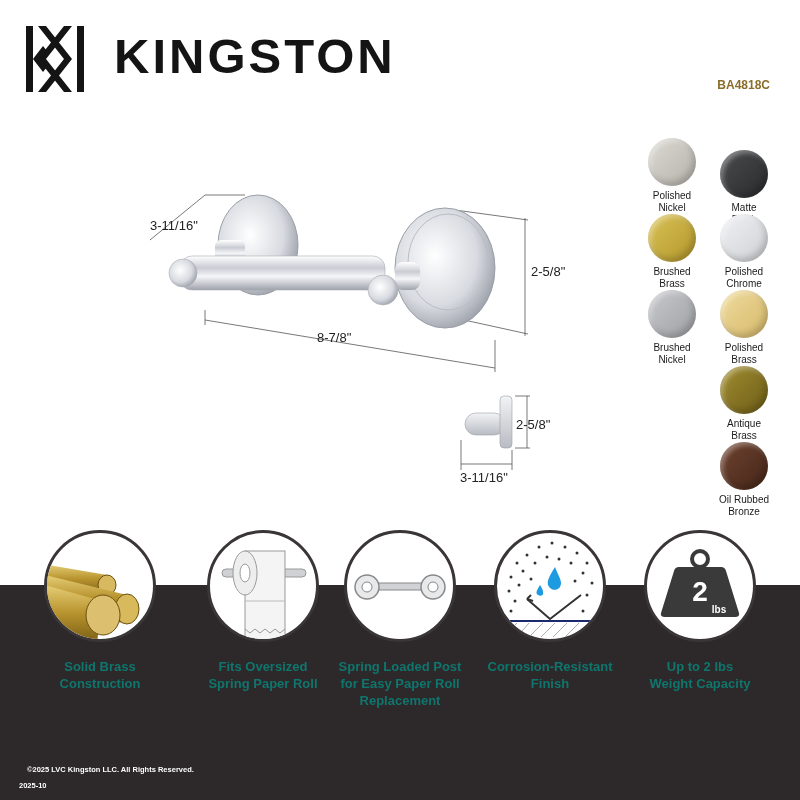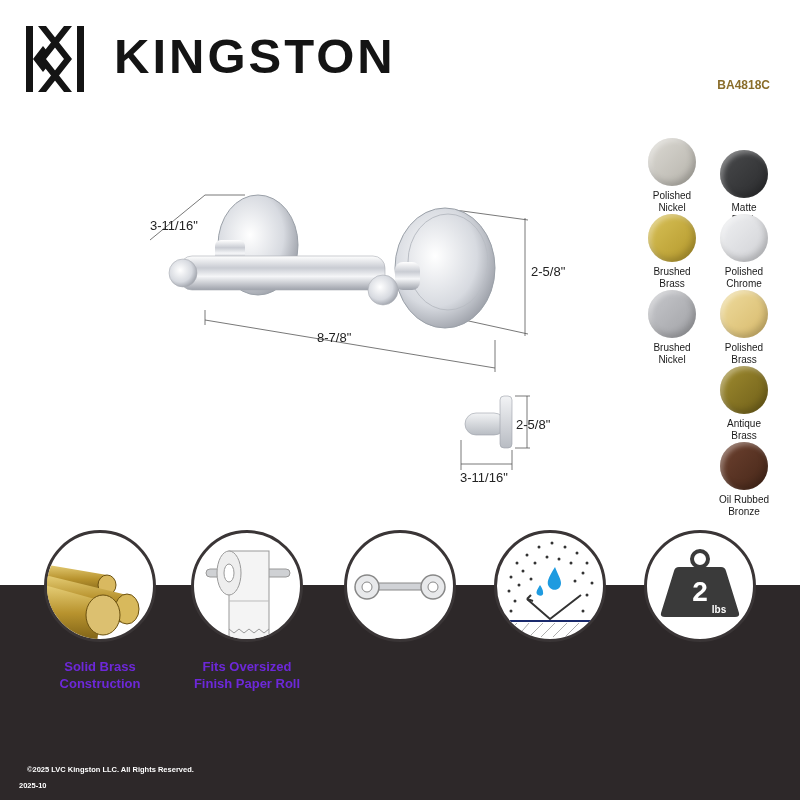--- a/index.html
+++ b/index.html
@@ -21,21 +21,21 @@
 
   .product-img { position: absolute; left: 150px; top: 180px; width: 390px; height: 200px; }
   .dim { position: absolute; font-size: 13px; color: #222; white-space: nowrap; }
 
   .side-img { position: absolute; left: 450px; top: 390px; width: 110px; height: 80px; }
 
   .band { position: absolute; left: 0; top: 585px; width: 800px; height: 215px; background: #2d2829; }
 
   .feature { position: absolute; top: 530px; width: 150px; text-align: center; }
   .feature .circle { width: 112px; height: 112px; border-radius: 50%; background: #fff; border: 3px solid #3a3536; margin: 0 auto; overflow: hidden; position: relative; }
-  .feature .caption { color: #6d28d9; font-size: 13px; font-weight: 700; line-height: 17px; margin-top: 16px; }
+  .feature .caption { color: #0f766e; font-size: 13px; font-weight: 700; line-height: 17px; margin-top: 16px; }
 
   .footer-copy { position: absolute; left: 19px; top: 765px; font-size: 7.5px; color: #fff; font-weight: 700; margin-left: 8px; }
   .footer-date { position: absolute; left: 19px; top: 781px; font-size: 7.5px; color: #fff; font-weight: 700; }
 </style>
 </head>
 <body>
 
 <div class="logo">
   <svg class="logo-mark" viewBox="0 0 58 66">
     <rect x="0" y="0" width="7" height="66" fill="#141414"></rect>
@@ -164,44 +164,45 @@
       <ellipse cx="60" cy="52" rx="9" ry="10" fill="#d9b960" stroke="#6a5010"></ellipse>
       <path d="M-10 40 L80 62 L78 90 L-10 78 Z" fill="url(#brass)"></path>
       <ellipse cx="80" cy="76" rx="12" ry="15" fill="#d8b95c" stroke="#6a5010"></ellipse>
       <path d="M-10 50 L55 68 L50 110 L-10 100 Z" fill="url(#brass)"></path>
       <ellipse cx="56" cy="82" rx="17" ry="20" fill="#dcc070" stroke="#6a5010"></ellipse>
     </svg>
   </div>
   <div class="caption"><span>Solid Brass</span><br><span>Construction</span></div>
 </div>
 
-<div class="feature" style="left:172px">
+<div class="feature" style="left:188px">
   <div class="circle">
     <svg width="106" height="106" viewBox="0 0 106 106">
       <rect x="12" y="36" width="84" height="8" rx="4" fill="#cfd1d4" stroke="#999"></rect>
       <rect x="35" y="18" width="40" height="92" fill="#f4f4f4" stroke="#999"></rect>
       <path d="M35 96 L40 100 L45 96 L50 100 L55 96 L60 100 L65 96 L70 100 L75 96" fill="none" stroke="#999"></path>
       <line x1="35" y1="68" x2="75" y2="68" stroke="#bbb"></line>
       <ellipse cx="35" cy="40" rx="12" ry="22" fill="#eee" stroke="#999"></ellipse>
       <ellipse cx="35" cy="40" rx="5" ry="9" fill="#fff" stroke="#999"></ellipse>
     </svg>
   </div>
-  <div class="caption"><span>Fits Oversized</span><br><span>Finish Paper Roll</span></div>
+  <div class="caption"><span>Fits Oversized</span><br><span>Spring Paper Roll</span></div>
 </div>
 
 <div class="feature" style="left:325px">
   <div class="circle">
     <svg width="106" height="106" viewBox="0 0 106 106">
       <rect x="22" y="50" width="62" height="7" rx="3" fill="#d0d2d6" stroke="#888"></rect>
       <circle cx="20" cy="54" r="12" fill="#e8e9eb" stroke="#888" stroke-width="1.5"></circle>
       <circle cx="20" cy="54" r="5" fill="#fff" stroke="#888"></circle>
       <circle cx="86" cy="54" r="12" fill="#e8e9eb" stroke="#888" stroke-width="1.5"></circle>
       <circle cx="86" cy="54" r="5" fill="#fff" stroke="#888"></circle>
     </svg>
   </div>
+  <div class="caption"><span>Spring Loaded Post</span><br><span>for Easy Paper Roll</span><br><span>Replacement</span></div>
 </div>
 
 <div class="feature" style="left:475px">
   <div class="circle">
     <svg width="106" height="106" viewBox="0 0 106 106">
       <g fill="#333">
         <circle cx="20" cy="30" r="1.5"></circle>
           <circle cx="30" cy="22" r="1.5"></circle>
           <circle cx="42" cy="14" r="1.5"></circle>
           <circle cx="55" cy="10" r="1.5"></circle>
@@ -234,27 +235,29 @@
         <line x1="10" y1="100" x2="20" y2="90"></line>
           <line x1="20" y1="104" x2="32" y2="90"></line>
           <line x1="32" y1="104" x2="46" y2="90"></line>
           <line x1="44" y1="104" x2="58" y2="90"></line>
           <line x1="56" y1="104" x2="70" y2="90"></line>
           <line x1="68" y1="104" x2="82" y2="90"></line>
           <line x1="80" y1="104" x2="94" y2="90"></line>
       </g>
     </svg>
   </div>
+  <div class="caption"><span>Corrosion-Resistant</span><br><span>Finish</span></div>
 </div>
 
 <div class="feature" style="left:625px">
   <div class="circle">
     <svg width="106" height="106" viewBox="0 0 106 106">
       <circle cx="53" cy="26" r="8" fill="none" stroke="#3a3a3a" stroke-width="4"></circle>
       <path d="M32 34 L74 34 Q78 34 79 38 L92 80 Q93 84 88 84 L18 84 Q13 84 14 80 L27 38 Q28 34 32 34 Z" fill="#3a3a3a"></path>
       <text x="53" y="68" text-anchor="middle" fill="#fff" font-family="Liberation Sans, sans-serif" font-weight="700" font-size="28">2</text>
       <text x="72" y="80" text-anchor="middle" fill="#fff" font-family="Liberation Sans, sans-serif" font-weight="700" font-size="10">lbs</text>
     </svg>
   </div>
+  <div class="caption"><span>Up to 2 lbs</span><br><span>Weight Capacity</span></div>
 </div>
 
 <div class="footer-copy">©2025 LVC Kingston LLC. All Rights Reserved.</div>
 <div class="footer-date">2025-10</div>
 
 </body></html>

